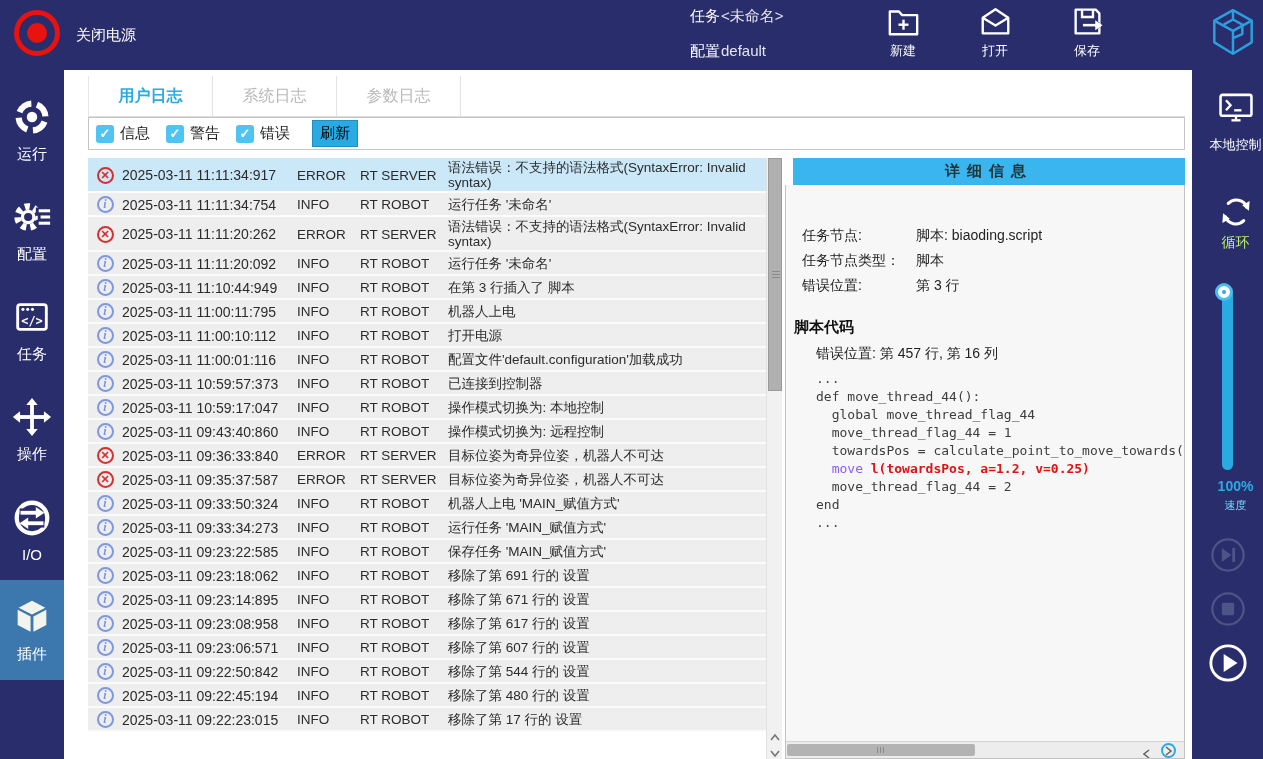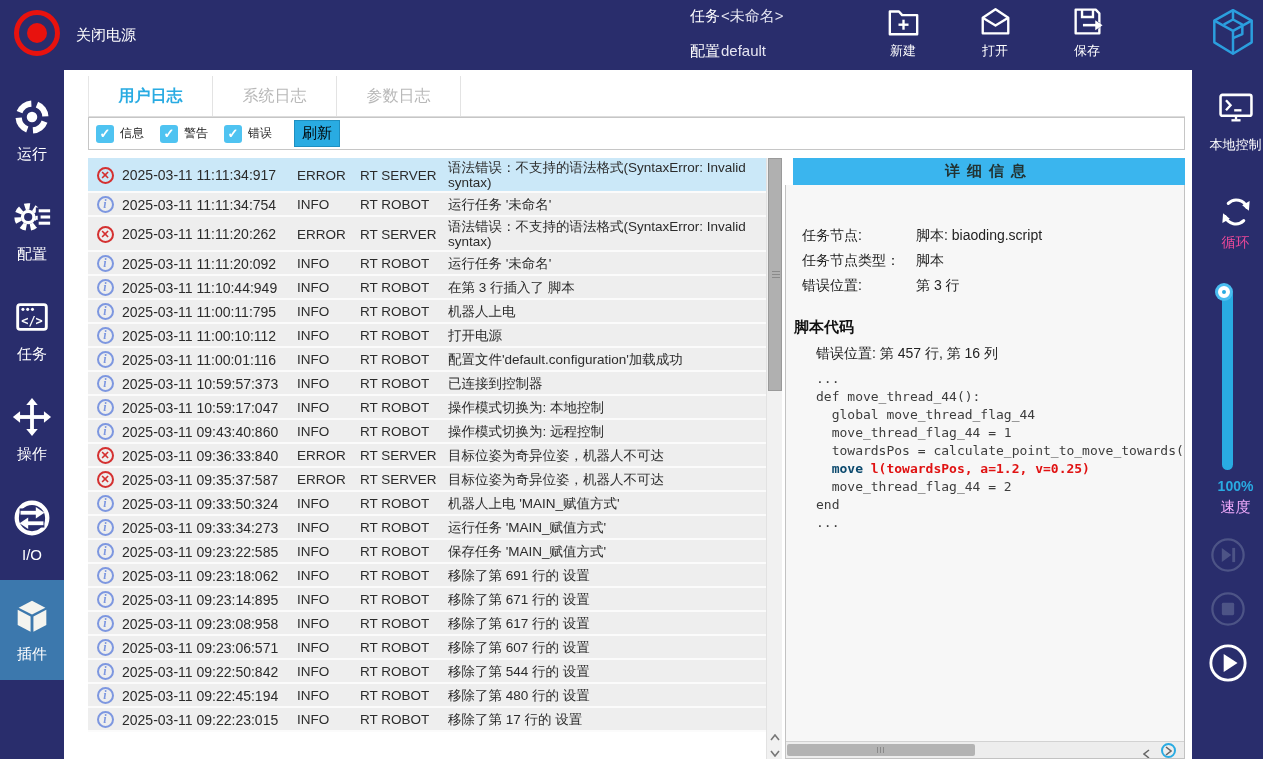--- a/index.html
+++ b/index.html
@@ -37,21 +37,21 @@
     border-bottom:1px solid #dcdcdc; border-left:1px solid #e6e6e6; }
   .tab { width:124px; display:flex; align-items:center; justify-content:center; font-size:16px;
     color:#b8b8b8; border-right:1px solid #e3e3e3; cursor:pointer; background:#fff; }
   .tab.active { color:#29abe2; font-weight:bold; }
 
   #filterbar { position:absolute; left:10px; top:47px; width:1097px; height:33px; border:1px solid #c6c6c6;
     display:flex; align-items:center; padding-left:7px; gap:16px; }
   .cb-group { display:flex; align-items:center; gap:6px; cursor:pointer; }
   .cb { width:18px; height:18px; background:#4fc3f1; border-radius:3px; color:#fff; font-size:13px;
     font-weight:bold; text-align:center; line-height:18px; }
-  .cb-label { font-size:12px; color:#222; }
+  .cb-label { font-size:15px; color:#222; }
   #refresh-btn { margin-left:6px; background:#29abe2; border:1px solid #1f8fc0; color:#000;
     font-size:15px; padding:3px 7px; cursor:pointer; font-family:inherit; }
 
   
   #log-panel { position:absolute; left:10px; top:88px; width:678px; height:601px; overflow:hidden; }
   .log-row { display:flex; align-items:center; background:#eeeeee; border-bottom:2px solid #fbfbfb;
     min-height:24px; padding:2px 0 1px 0; cursor:pointer; }
   .log-row.selected { background:#cbe8f8; }
   .c-icon { width:34px; flex:0 0 34px; display:flex; justify-content:center; }
   .c-time { width:175px; flex:0 0 175px; font-size:14px; color:#2b2b2b; }
@@ -76,43 +76,43 @@
     font-family:"Liberation Serif", serif; font-weight:bold; font-size:15px; letter-spacing:7px; color:#233; }
   #detail-body { position:absolute; left:0; top:27px; right:0; bottom:0; background:#f7f7f7;
     border:1px solid #c2c2c2; border-top:none; overflow:hidden; }
   #detail-fields { margin:38px 0 0 16px; }
   .dfield { display:flex; line-height:25px; font-size:14px; color:#222; }
   .dfield .dlab { width:114px; flex:0 0 114px; }
   #code-title { margin:20px 0 0 8px; font-size:15px; font-weight:bold; color:#111; }
   #code-errpos { margin:8px 0 0 30px; font-size:14px; color:#222; }
   #code-block { margin:7px 0 0 30px; font-family:"DejaVu Sans Mono", monospace; font-size:13px;
     line-height:18px; white-space:pre; color:#3d3d3d; overflow:hidden; }
-  .code-kw  { font-weight:bold; color:#0c4a6e; }
+  .code-kw  { font-weight:normal; color:#8b5cf6; }
   .code-err { font-weight:bold; color:#e01212; }
 
   
   #detail-hscroll { position:absolute; left:0; right:0; bottom:0; height:17px; background:#ededed;
     border-top:1px solid #d2d2d2; }
   #detail-hthumb { position:absolute; left:1px; top:2px; width:188px; height:12px; background:#b3b3b3;
     border-radius:2px; cursor:pointer; }
   .hgrip { position:absolute; top:3px; width:1px; height:6px; background:#8a8a8a; }
   #h-left-arrow  { position:absolute; right:34px; top:3px; cursor:pointer; }
   #h-right-arrow { position:absolute; right:8px; top:1px; width:15px; height:15px; border:2px solid #29abe2;
     border-radius:50%; display:flex; align-items:center; justify-content:center; cursor:pointer; }
 
   
   #right-sidebar { position:absolute; left:1192px; top:70px; width:71px; height:689px; background:#292d6c; }
   .rs-center { left:0; width:71px; text-align:center;padding-left:16px; }
   #local-control-icon { top:20px; } #local-control-label { top:66px; color:#fff; font-size:13px; }
-  #loop-icon { top:122px; } #loop-label { top:164px; color:#ec4899; font-size:14px; }
+  #loop-icon { top:122px; } #loop-label { top:164px; color:#bef264; font-size:14px; }
   #speed-track { left:30px; top:220px; width:11px; height:180px; background:#29abe2; border-radius:6px; cursor:pointer; }
   #speed-thumb { left:26px; top:216px; width:12px; height:12px; background:#29abe2; border:4px solid #fff;
     border-radius:50%; box-shadow:0 0 0 3px #49bdf0; cursor:pointer; }
   #speed-percent { top:408px; color:#29abe2; font-size:14px; font-weight:bold; }
-  #speed-label   { top:428px; color:#f0abfc; font-size:15px; }
+  #speed-label   { top:428px; color:#7dd3fc; font-size:11px; }
   .pb-btn { left:0; width:71px; display:flex; justify-content:center; cursor:pointer; }
   #skip-btn { top:467px; } #stop-btn { top:521px; } #play-btn { top:573px; }
 </style>
 </head>
 <body>
 
 <div id="topbar">
   <div id="power-btn">
     <div class="dot"></div>
   </div>

